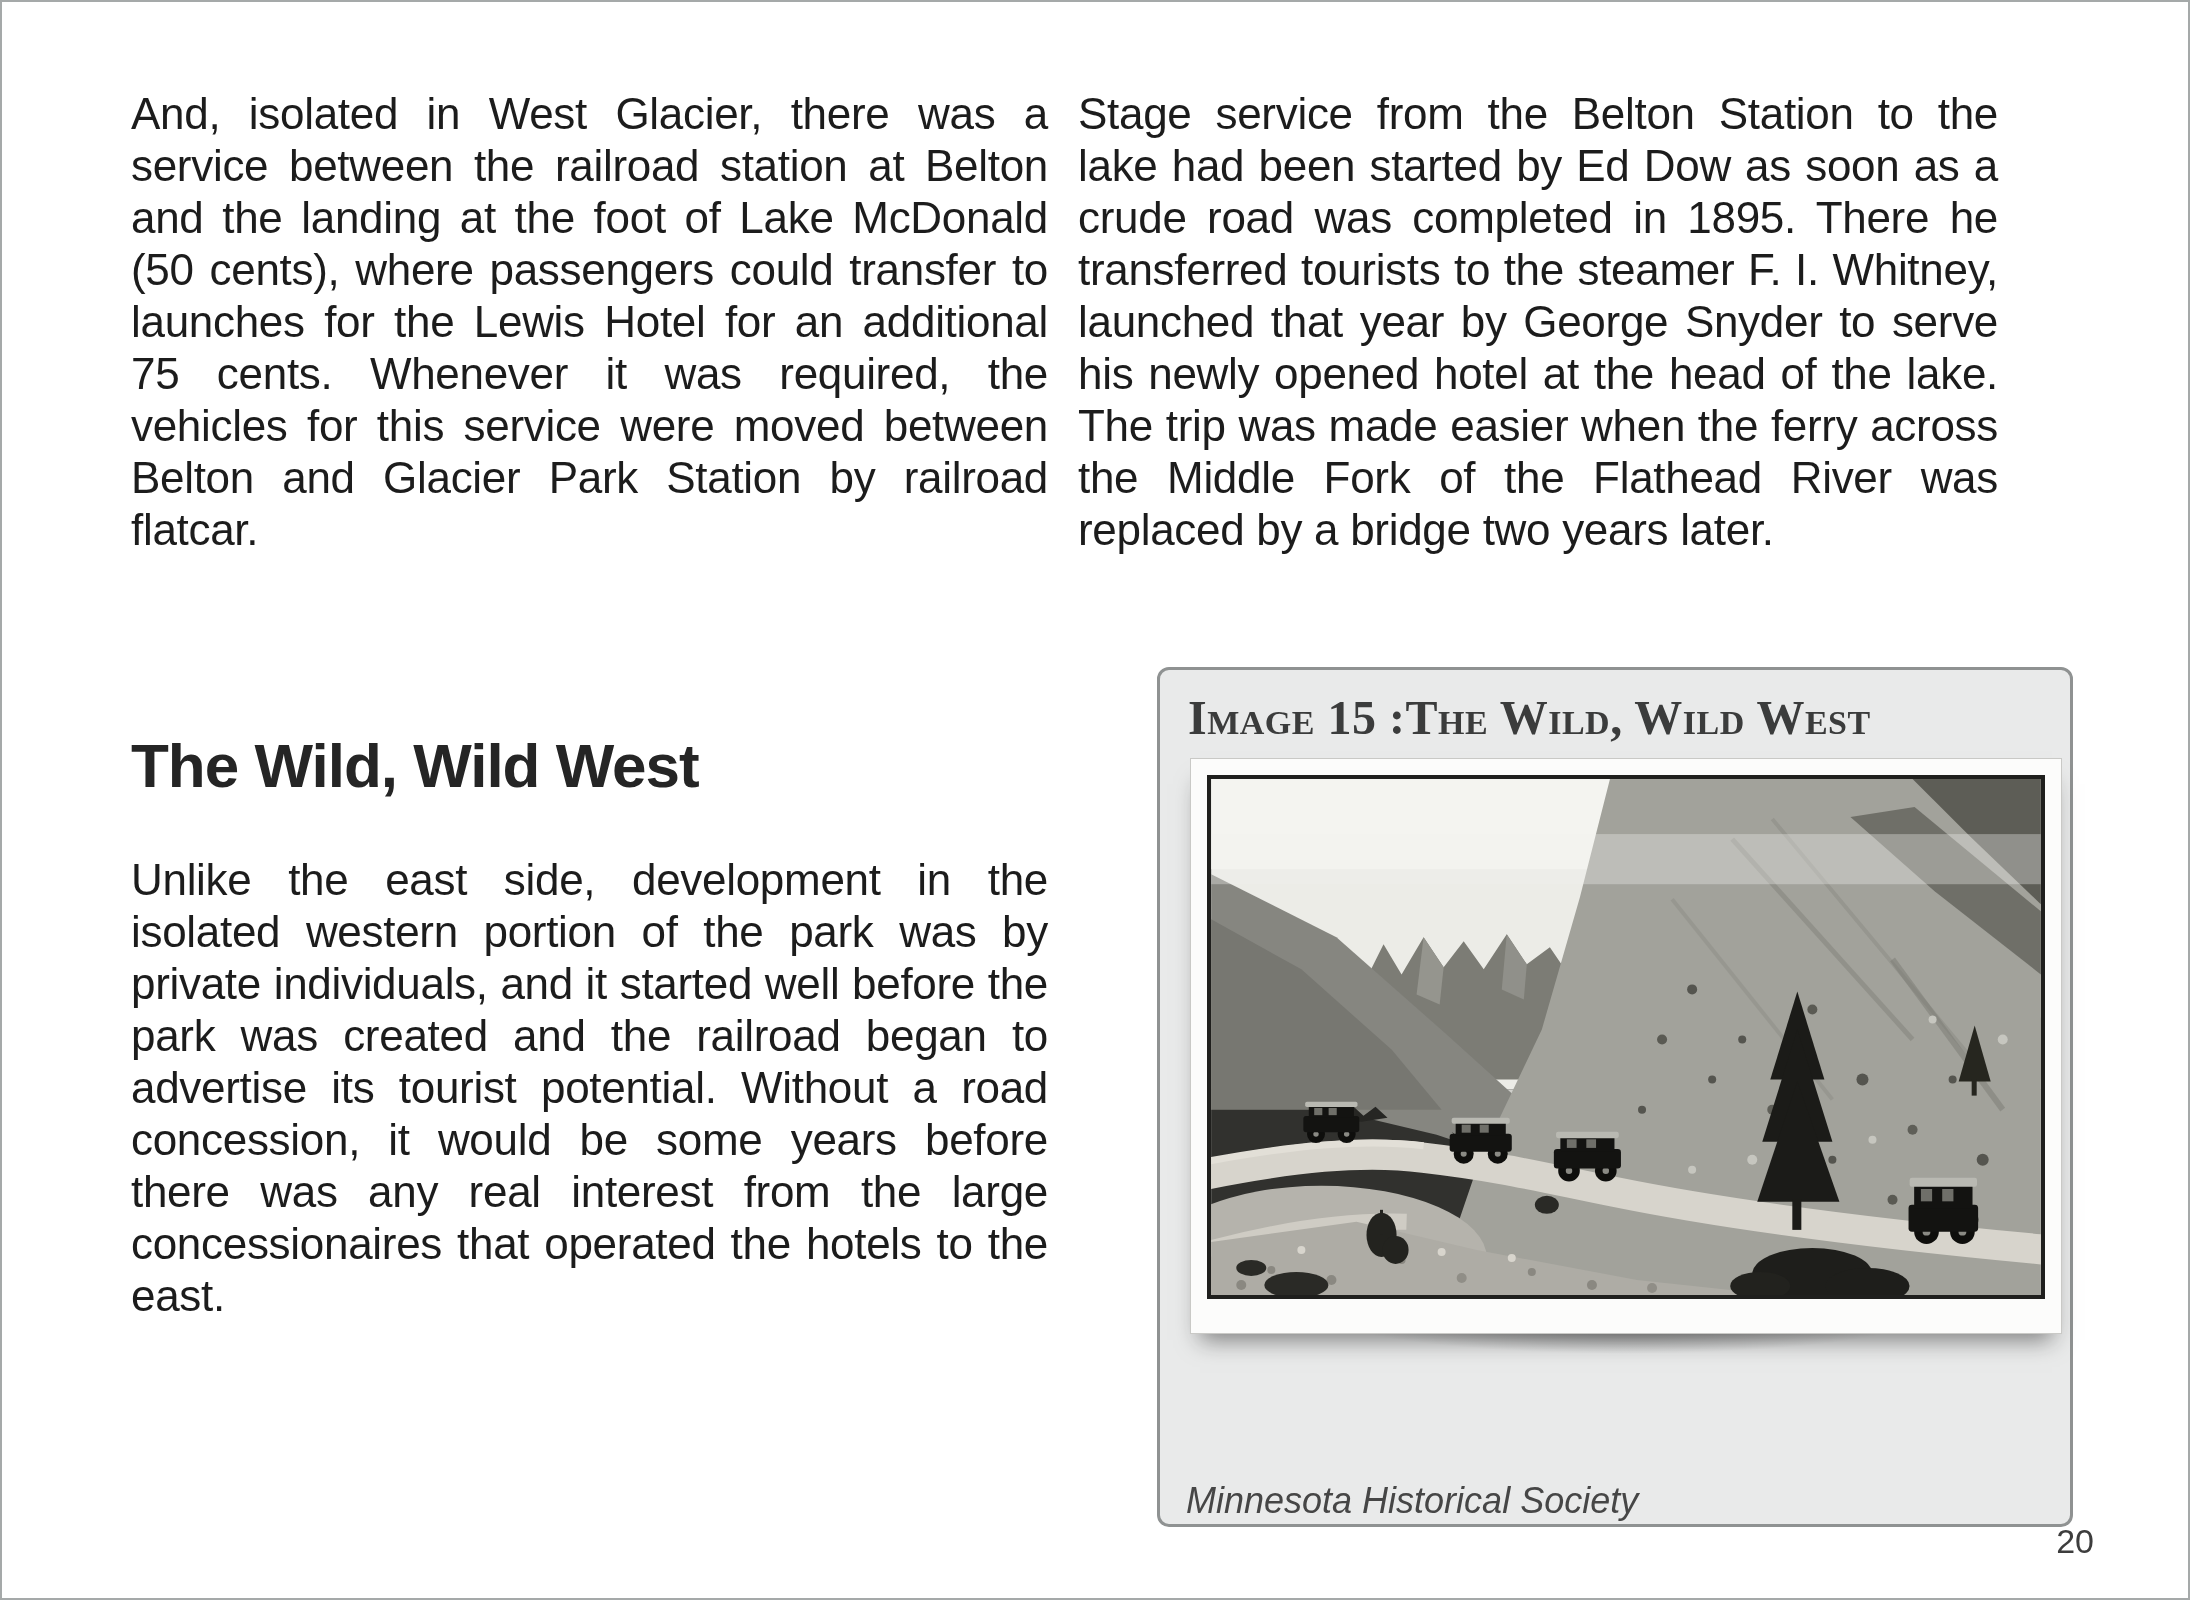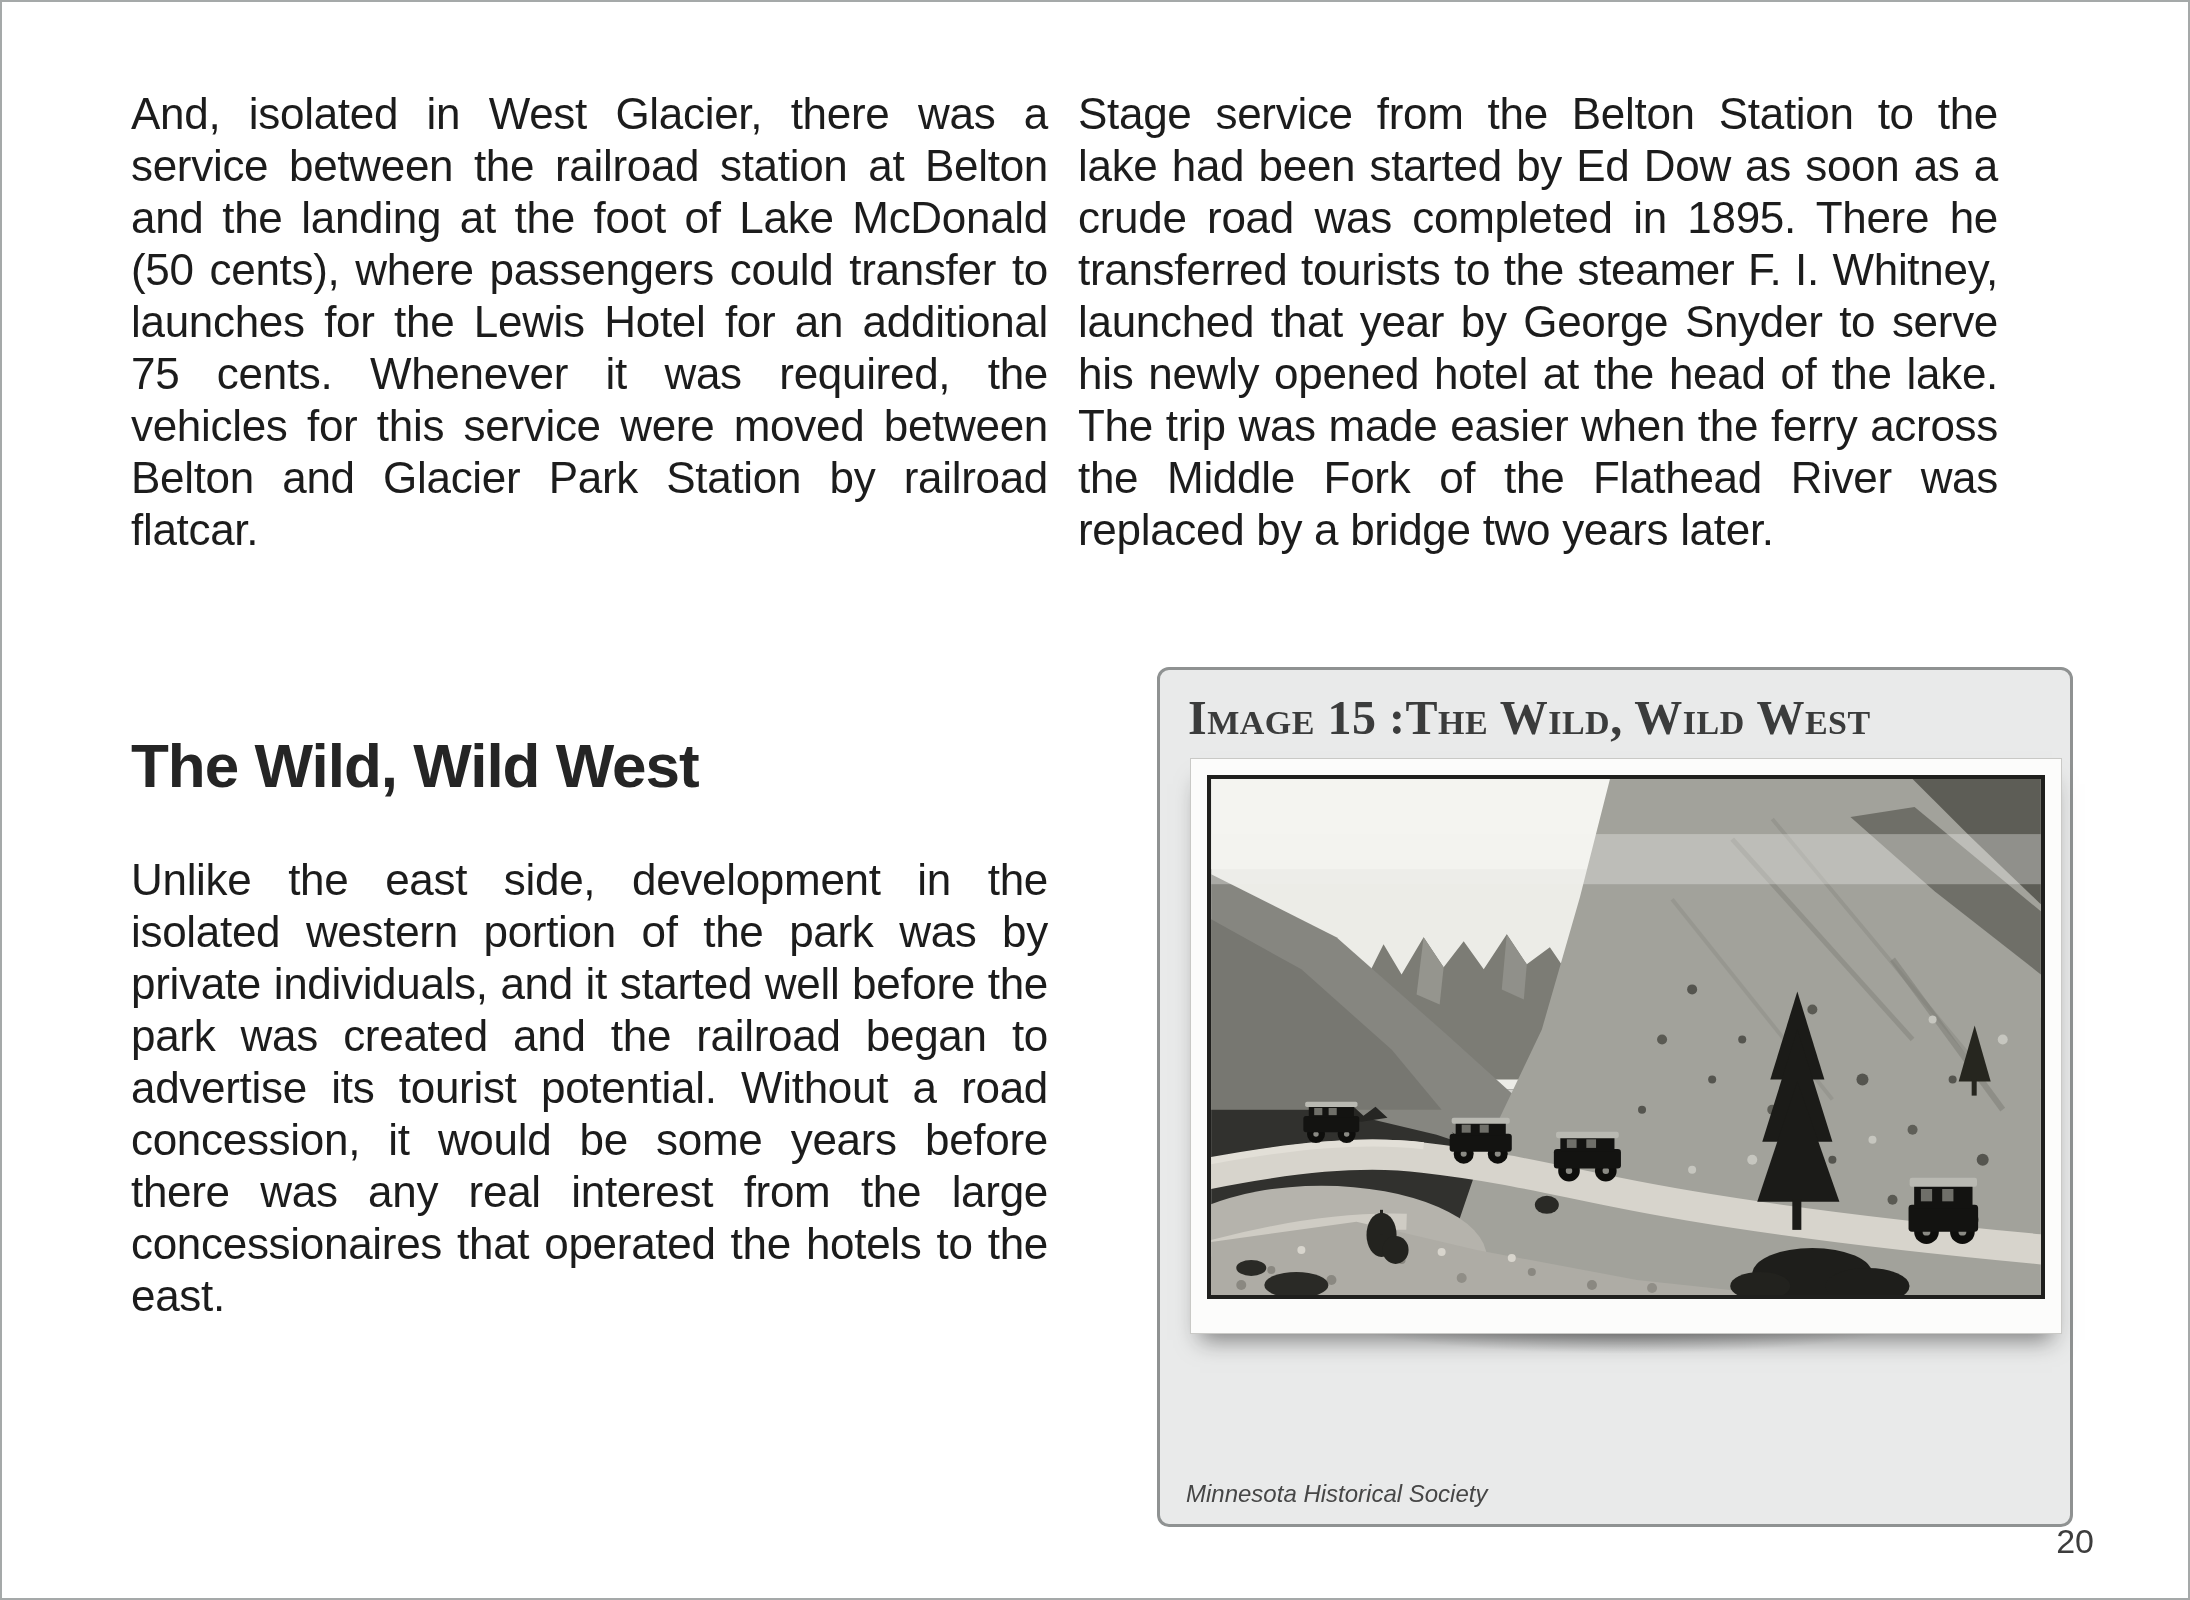--- a/index.html
+++ b/index.html
@@ -48,21 +48,21 @@
     box-shadow:0 16px 22px -10px rgba(20,20,20,0.5);
   }
   .photo-inner { border:4px solid #1f1f1d; line-height:0; background:#cfcfca; }
   .photo-scene { display:block; width:830px; height:516px; }
   .figure-caption {
     position:absolute; top:705px; left:26px; width:866px;
     font-size:33px; line-height:47px; color:#3c3c3c; letter-spacing:-0.3px;
   }
   .figure-credit {
     position:absolute; top:810px; left:26px;
-    font-size:24px; font-style:italic; color:#464646;
+    font-size:36px; font-style:italic; color:#464646;
   }
   .page-number {
     position:absolute; top:1522px; left:2038px; width:56px;
     font-size:34px; color:#3d3d3d; text-align:right;
   }
 </style>
 </head>
 <body>
 
 <div class="page-frame"></div>

